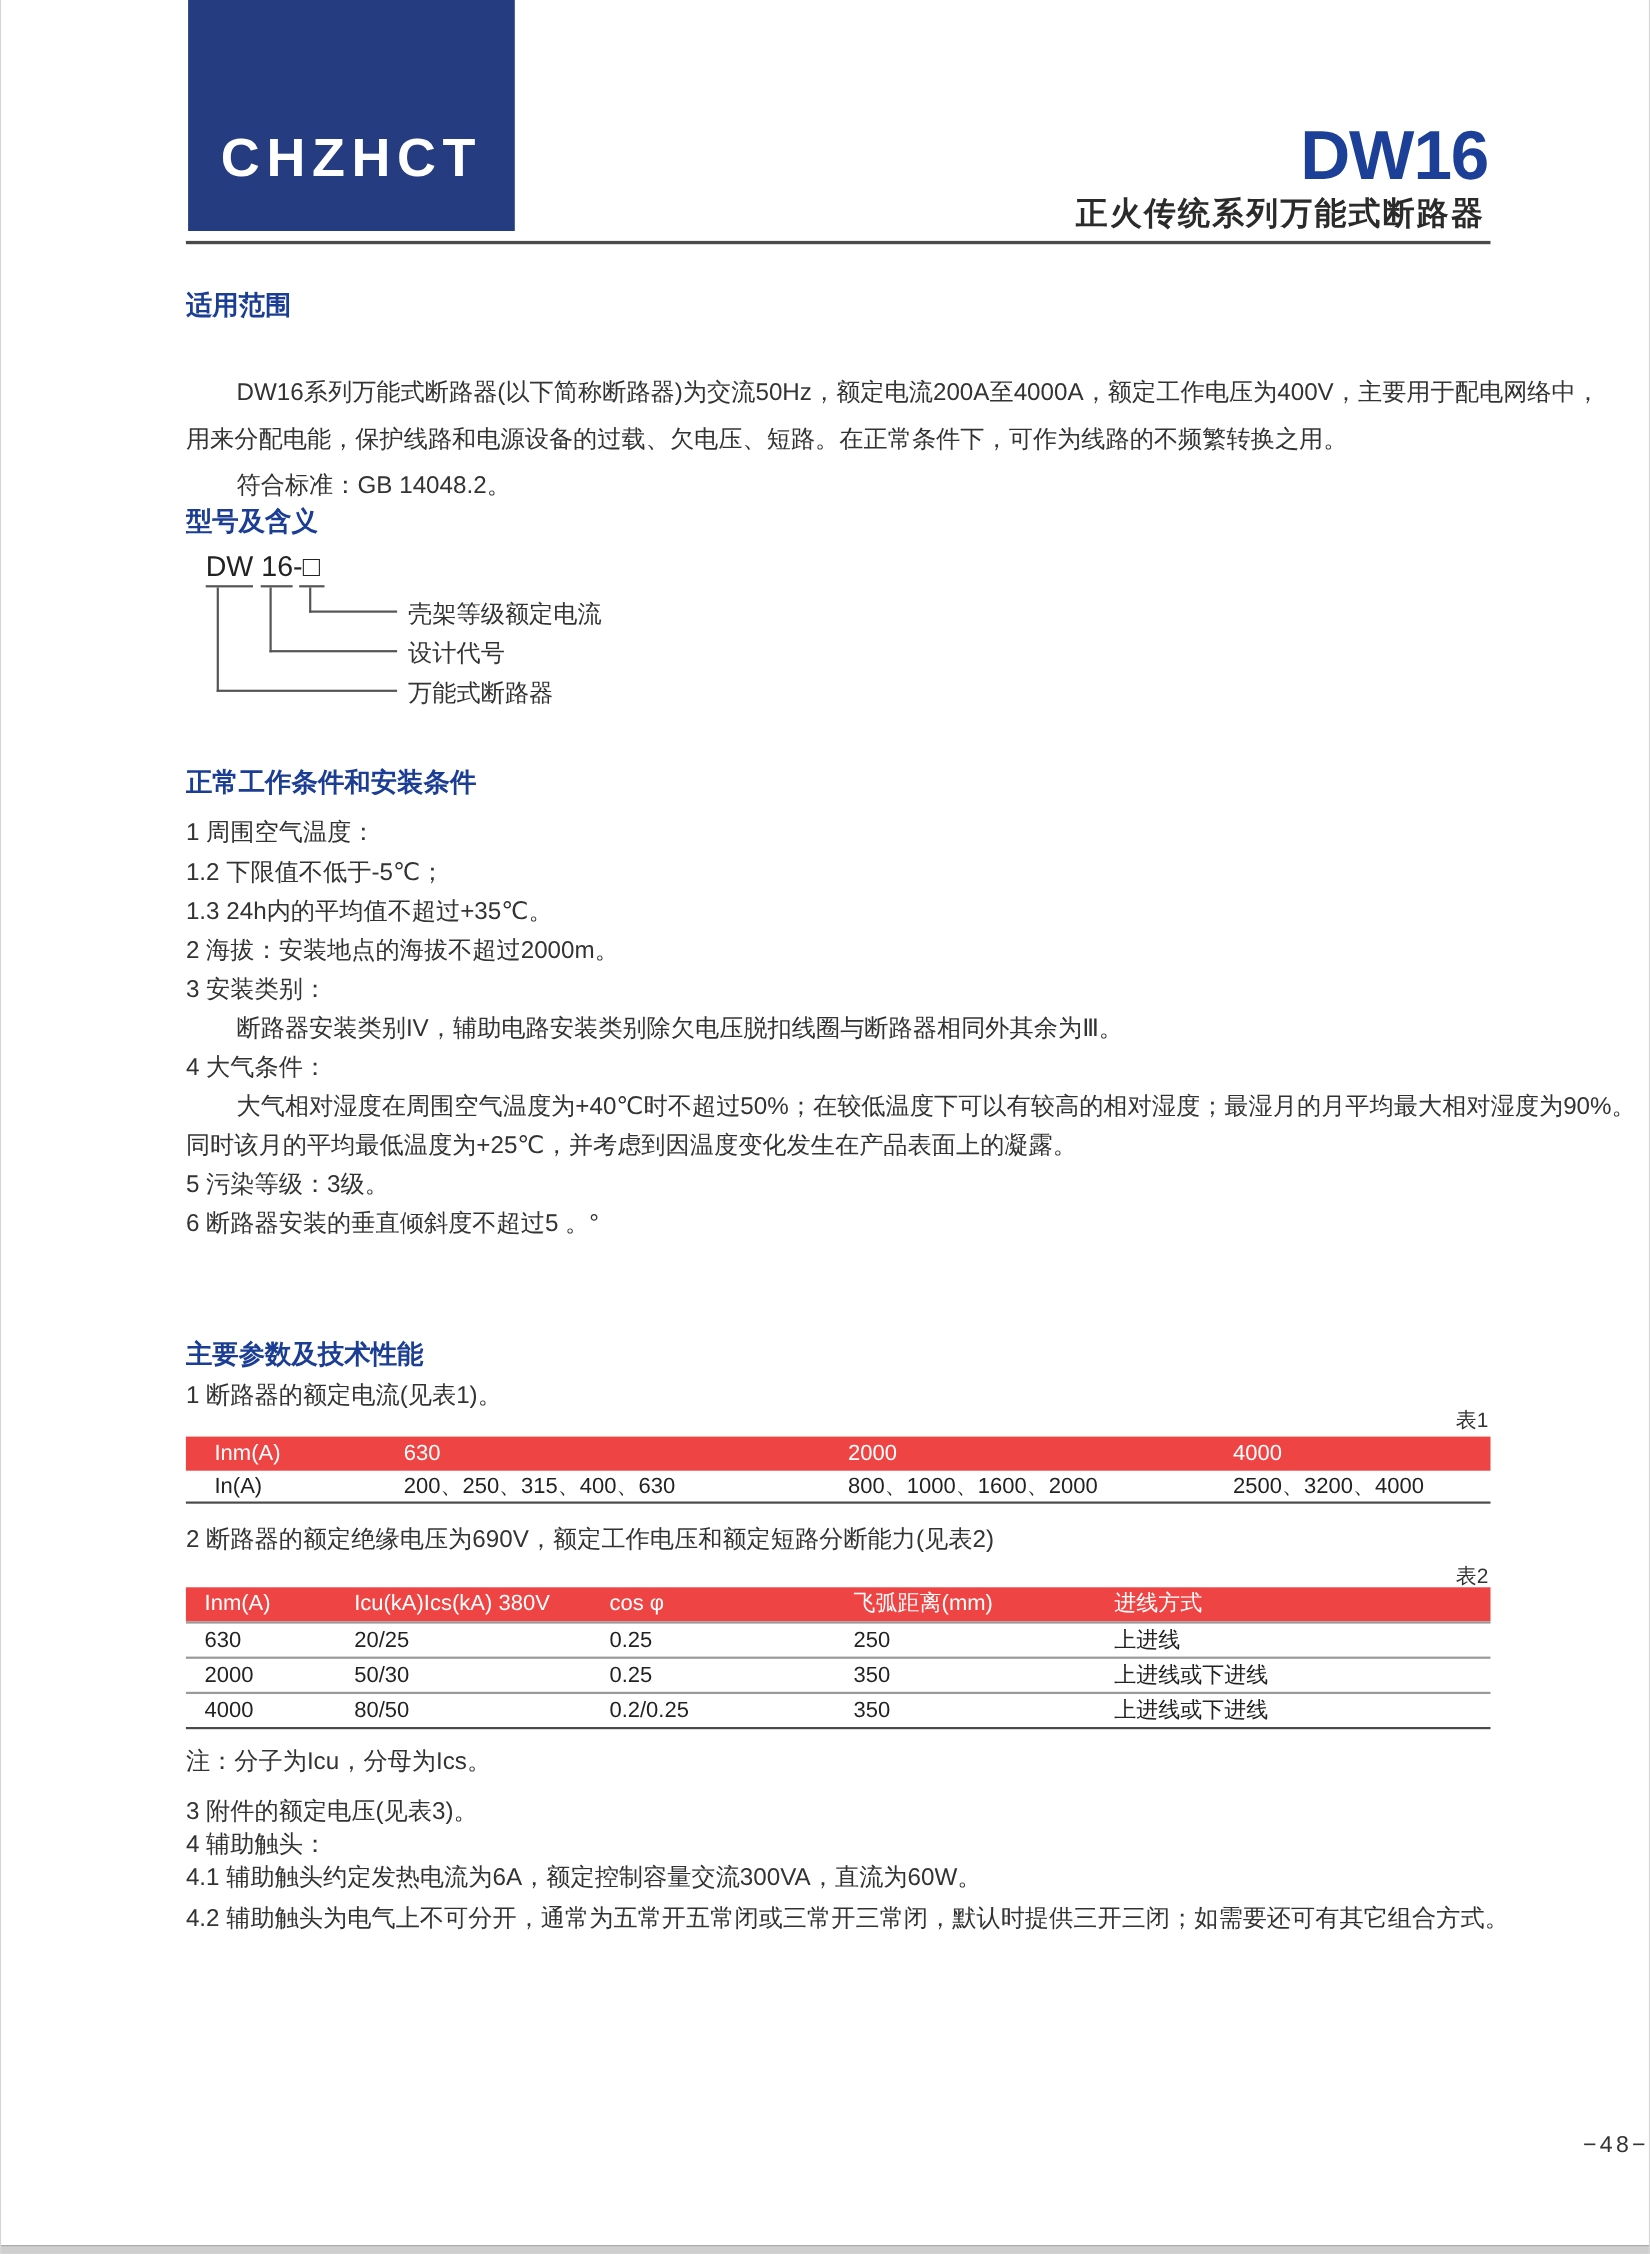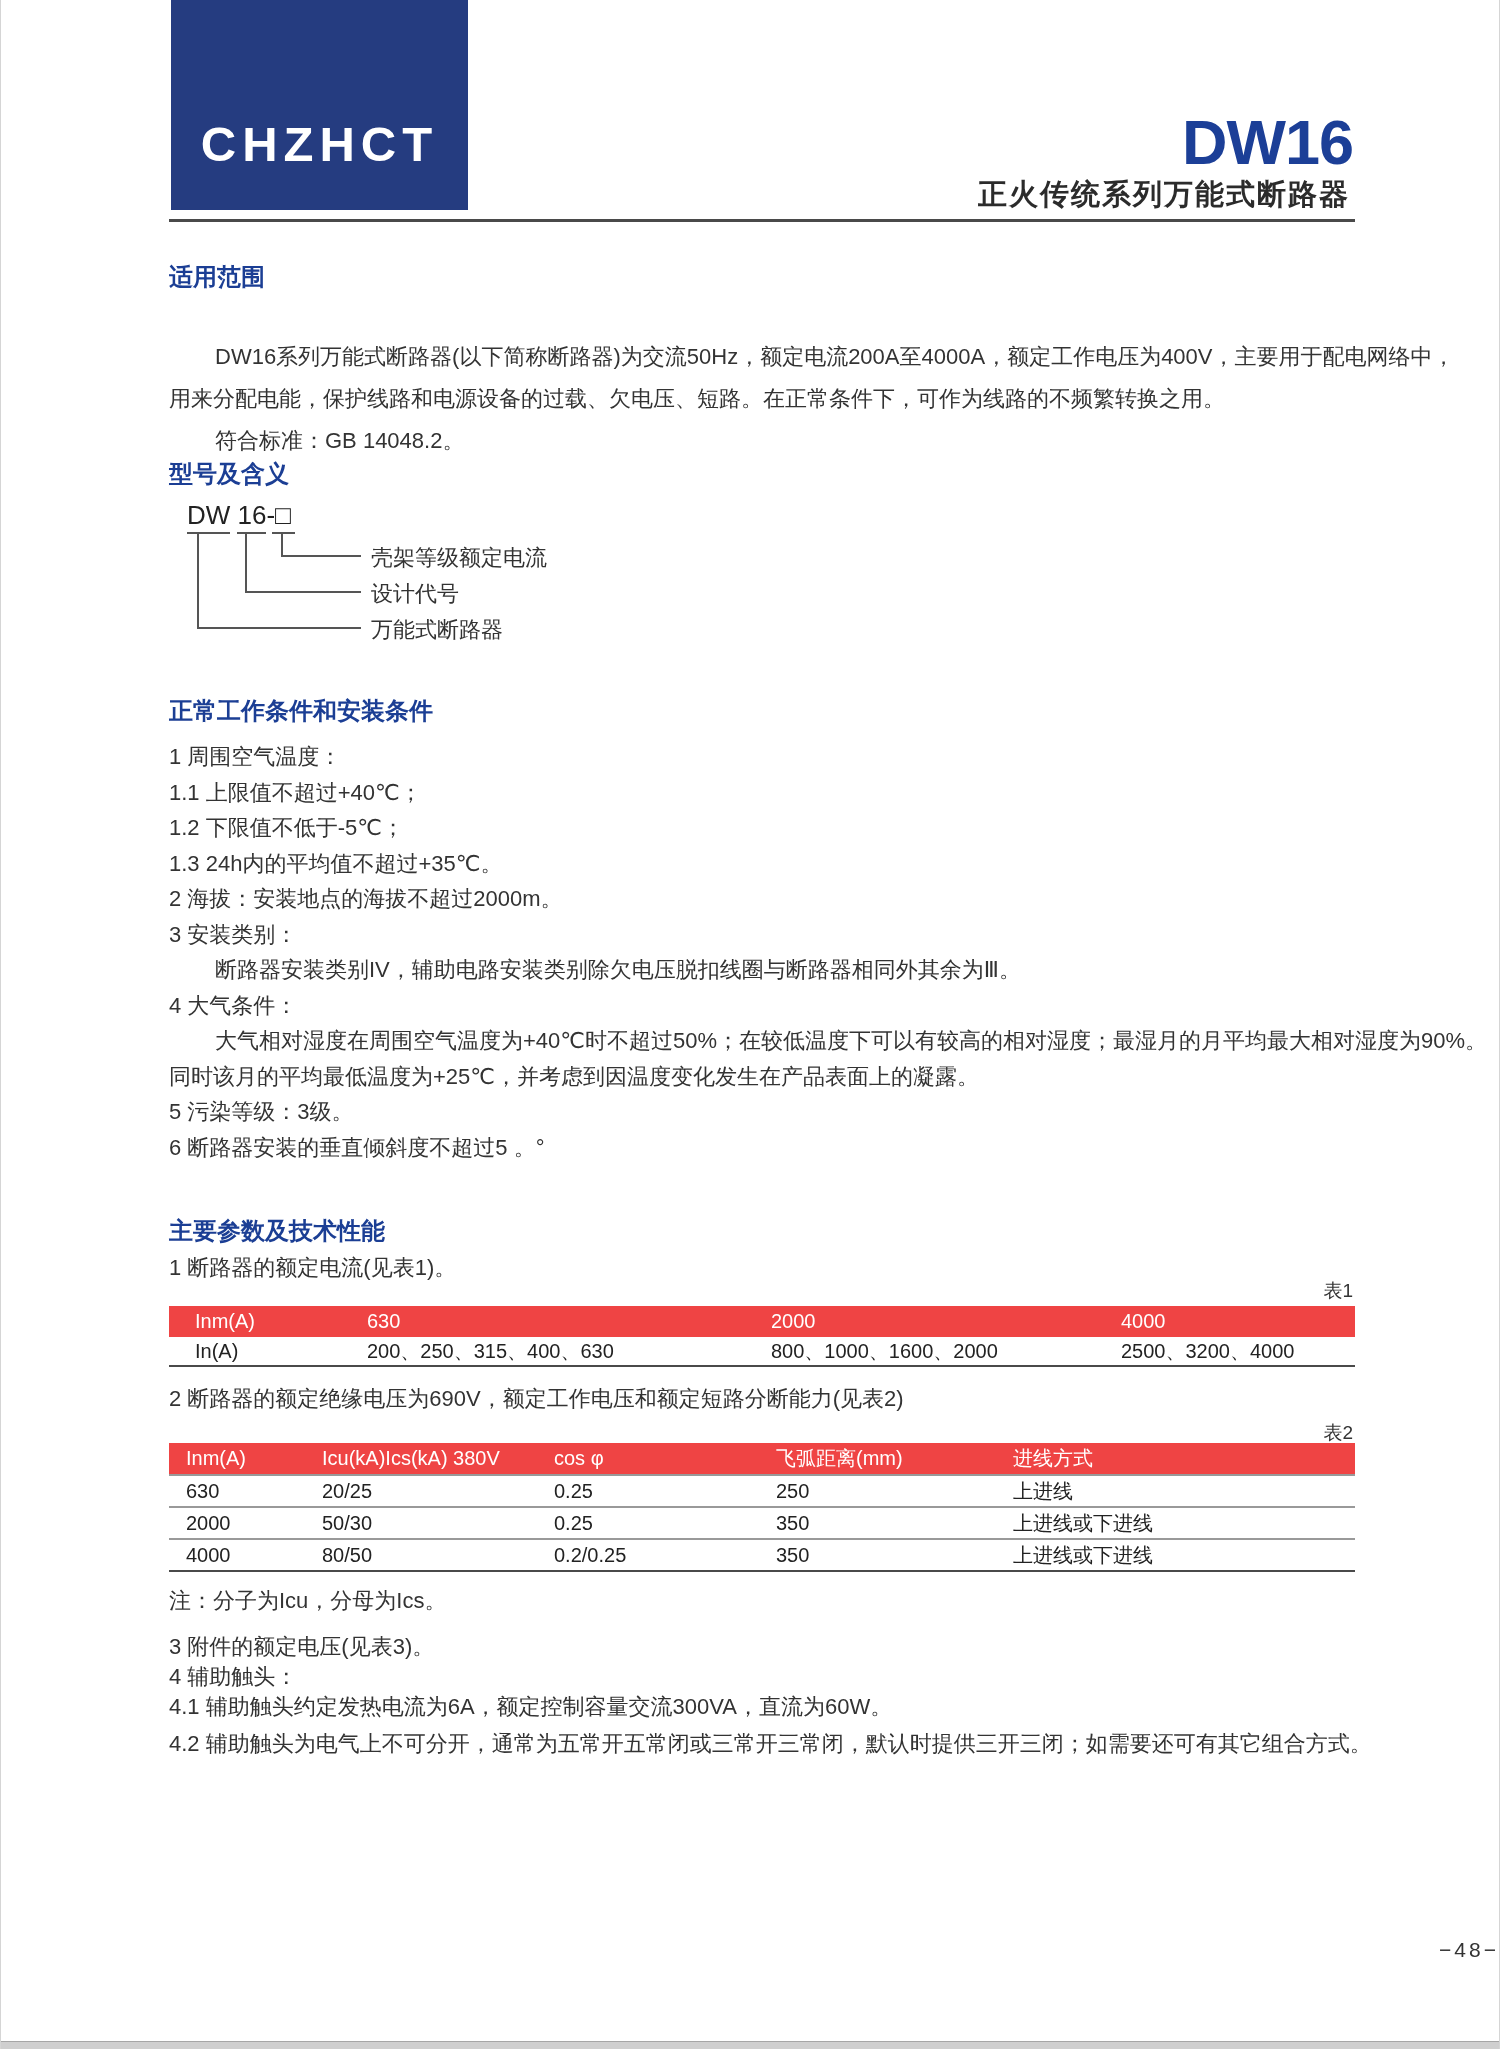--- a/index.html
+++ b/index.html
@@ -83,21 +83,20 @@
   <div class="dline" style="left:244px;top:591px;width:116px;height:2px;"></div>
   <div class="dline" style="left:196px;top:534px;width:2px;height:95px;"></div>
   <div class="dline" style="left:196px;top:627px;width:164px;height:2px;"></div>
   <div class="dlabel" style="top:543px;">壳架等级额定电流</div>
   <div class="dlabel" style="top:579px;">设计代号</div>
   <div class="dlabel" style="top:615px;">万能式断路器</div>
 
   <div class="h2" style="top:695px;">正常工作条件和安装条件</div>
   <div class="flow cond" style="top:739px;">
     <div class="line">1 周围空气温度：</div>
-    <div class="line">1.1 上限值不超过+40℃；</div>
     <div class="line">1.2 下限值不低于-5℃；</div>
     <div class="line">1.3 24h内的平均值不超过+35℃。</div>
     <div class="line">2 海拔：安装地点的海拔不超过2000m。</div>
     <div class="line">3 安装类别：</div>
     <div class="line indent">断路器安装类别IV，辅助电路安装类别除欠电压脱扣线圈与断路器相同外其余为Ⅲ。</div>
     <div class="line">4 大气条件：</div>
     <div class="line indent">大气相对湿度在周围空气温度为+40℃时不超过50%；在较低温度下可以有较高的相对湿度；最湿月的月平均最大相对湿度为90%。</div>
     <div class="line">同时该月的平均最低温度为+25℃，并考虑到因温度变化发生在产品表面上的凝露。</div>
     <div class="line">5 污染等级：3级。</div>
     <div class="line">6 断路器安装的垂直倾斜度不超过5 。°</div>

